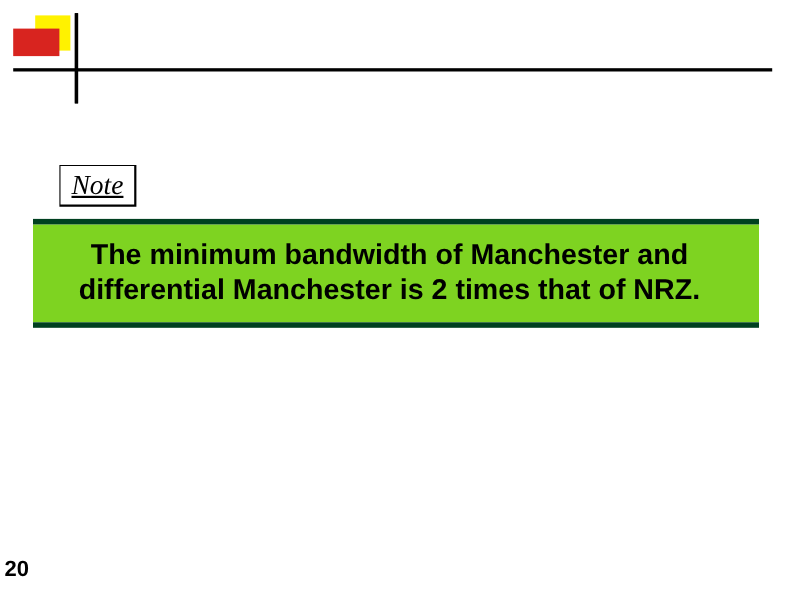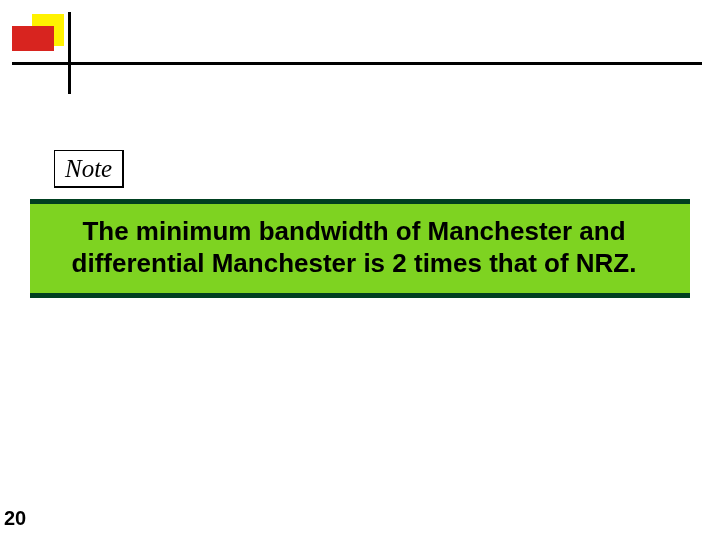--- a/index.html
+++ b/index.html
@@ -18,20 +18,21 @@
     position: absolute; left: 54px; top: 150px;
     padding: 4px 10px 3px 10px;
     border: 1px solid #000;
     border-right: 2px solid #000;
     border-bottom: 2px solid #000;
     background: #fff;
     font-family: "Times New Roman", Times, serif;
     font-style: italic;
     font-size: 25px;
     color: #000;
+    text-decoration: underline;
   }
 
   
   .highlight {
     position: absolute; left: 30px; top: 204px; width: 660px;
     background: #7ed321;
     text-align: center;
     color: #000;
     padding: 12px 20px 14px 8px;
   }

